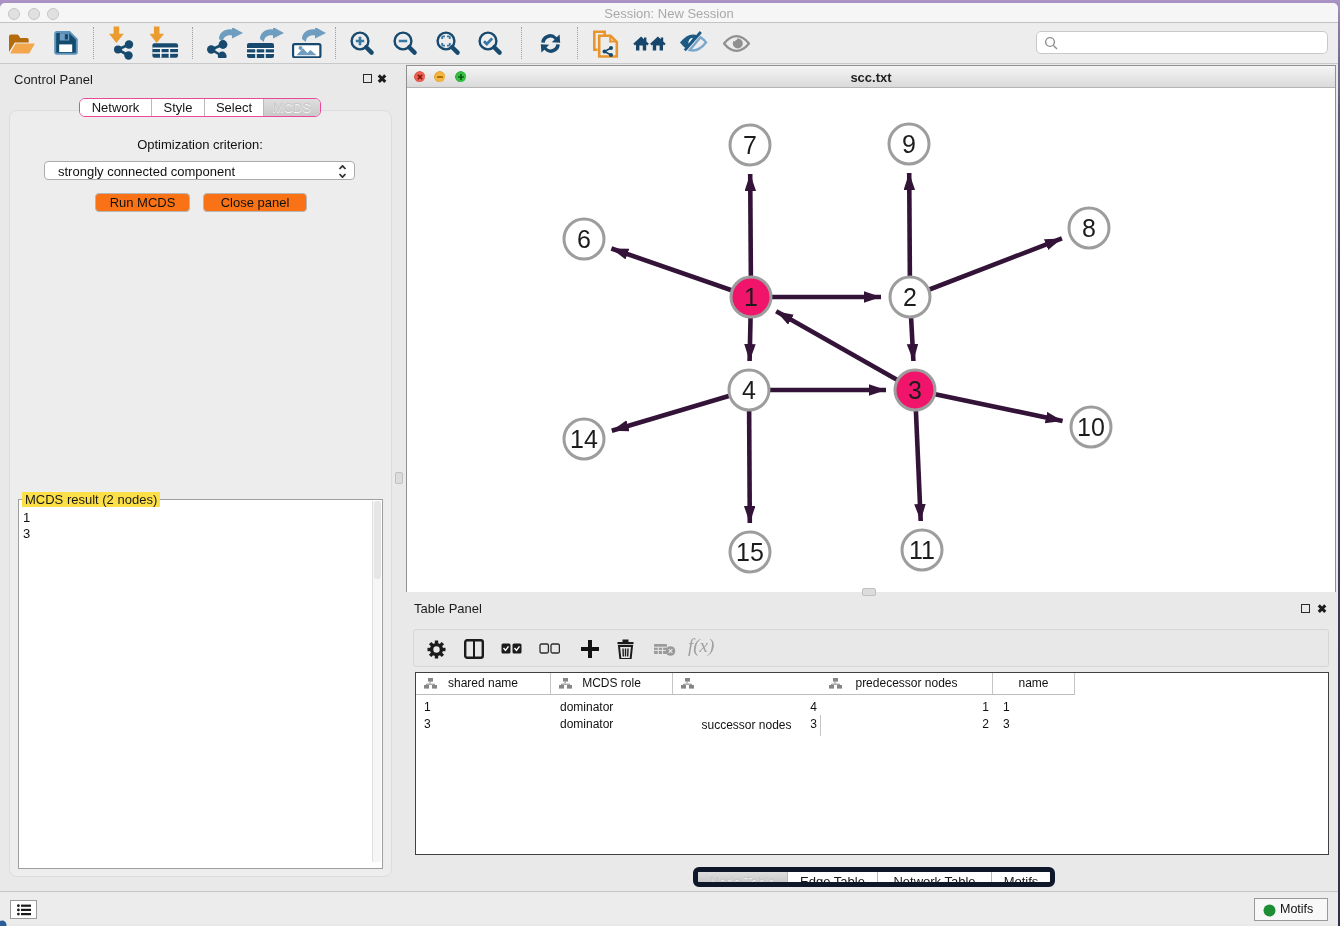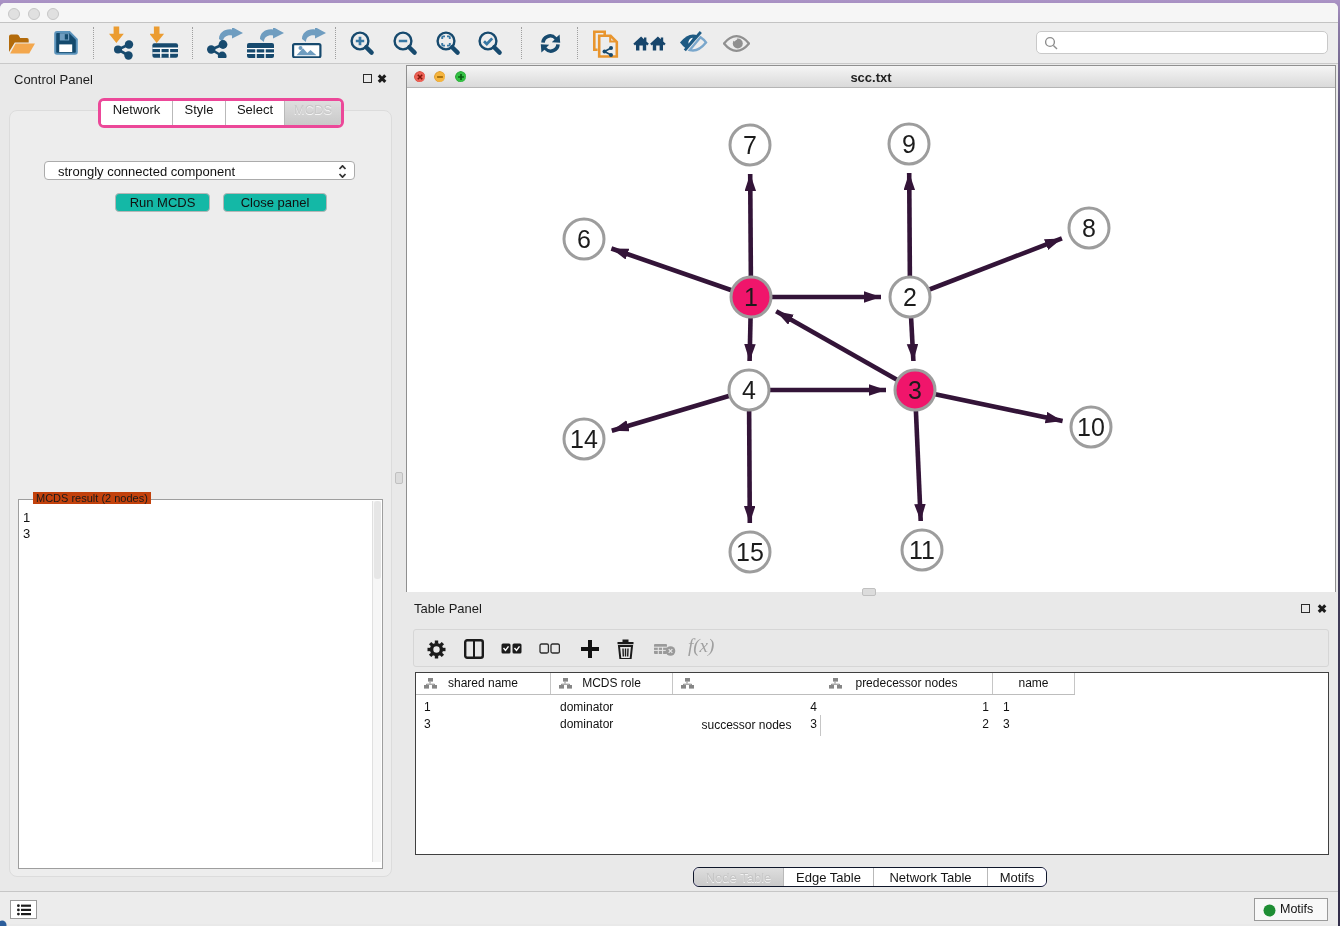--- a/index.html
+++ b/index.html
@@ -19,33 +19,33 @@
 .sep { position:absolute; top:4px; height:32px; width:0;
   border-left:1px dotted #9f9f9f; }
 .ticon { position:absolute; top:0; }
 .search { position:absolute; left:1036px; top:8px; width:292px; height:23px;
   background:#fff; border:1px solid #c9c9c9; border-radius:5px; }
 
 .cp { position:absolute; left:0; top:61px; width:405px; height:827px; background:#e9e9e9; }
 .cp-title { position:absolute; left:14px; top:8px; font-size:13px; color:#1c1c1c; }
 .innerbox { position:absolute; left:9px; top:46px; width:383px; height:767px;
   background:#ededed; border:1px solid #dcdcdc; border-radius:8px; }
-.tabs { position:absolute; left:79px; top:34px; height:30px; display:flex;
-  border:3px solid #ec4899; border-radius:6px; overflow:hidden; background:#fff; z-index:5;margin-left:19px; }
+.tabs { position:absolute; left:79px; top:34px; height:19px; display:flex;
+  border:1px solid #ec4899; border-radius:6px; overflow:hidden; background:#fff; z-index:5; }
 .tab { font-size:13px; color:#151515; text-align:center; line-height:17px;
   border-left:1px solid #b9b9b9; background:#fff; }
 .tab:first-child { border-left:none; }
 .tab.sel { background:linear-gradient(180deg,#dedede,#c9c9c9); color:#c9c9c9;
   text-shadow:0 1px 0 #f5f5f5; }
-.btn { position:absolute; background:#14b8a6; border:1px solid #b6b6b6; border-radius:4px;
-  font-size:13px; color:#111; text-align:center;margin-left:20px; }
+.btn { position:absolute; background:#f97316; border:1px solid #b6b6b6; border-radius:4px;
+  font-size:13px; color:#111; text-align:center; }
 .fieldset { position:absolute; left:18px; top:435px; width:365px; height:370px;
   border:1px solid #9e9e9e; background:#fff; }
-.legend { position:absolute; left:14px; top:-8px; background:#c2410c; padding:0 3px;
-  font-size:11px; color:#1a1a1a; }
+.legend { position:absolute; left:3px; top:-8px; background:#fde047; padding:0 3px;
+  font-size:13px; color:#1a1a1a; }
 .floaticon { position:absolute; width:9px; height:9px; border:1.5px solid #2b2b2b; background:transparent; }
 .xicon { position:absolute; font-size:12px; color:#1c1c1c; font-weight:bold; }
 
 .netwin { position:absolute; left:406px; top:62px; width:930px; height:527px;
   border:1px solid #8f8f8f; border-bottom:none; background:#fff; }
 .nettitle { position:absolute; left:0; top:0; width:100%; height:22px;
   background:linear-gradient(180deg,#f5f5f5,#dadada); border-bottom:1px solid #b5b5b5; }
 .tl2 { position:absolute; top:5px; width:11px; height:11px; border-radius:50%; }
 .nettext { position:absolute; top:4px; width:100%; text-align:center; font-size:13px; font-weight:bold; color:#222; }
 
@@ -53,21 +53,21 @@
 .tp-title { position:absolute; left:8px; top:3px; font-size:13px; color:#1c1c1c; }
 .tptoolbar { position:absolute; left:7px; top:31px; width:916px; height:38px;
   background:#e8e8e8; border:1px solid #d6d6d6; border-radius:3px; }
 .table { position:absolute; left:9px; top:74px; width:914px; height:183px;
   background:#fff; border:1px solid #404040; }
 .th { position:absolute; top:0; height:21px; border-right:1px solid #c6c6c6;
   font-size:12px; color:#111; text-align:center; line-height:21px; background:#fff; }
 .thead-line { position:absolute; left:0; top:21px; width:100%; border-top:1px solid #bdbdbd; }
 .cell { position:absolute; font-size:12px; color:#111; height:16px; line-height:16px; }
 .btabs { position:absolute; left:287px; top:269px; height:20px; display:flex;
-  border:1px solid #0f172a; border-radius:6px; overflow:hidden; background:#c4b5fd; }
+  border:5px solid #0f172a; border-radius:6px; overflow:hidden; background:#c4b5fd; }
 .btab { font-size:13px; color:#151515; text-align:center; line-height:19px; background:#fff;
   border-left:1px solid #b9b9b9; }
 .btab:first-child { border-left:none; }
 .btab.sel { background:linear-gradient(180deg,#dedede,#c9c9c9); color:#c6c6c6;
   text-shadow:0 1px 0 #f3f3f3; }
 
 .status { position:absolute; left:0; top:888px; width:1338px; height:33px;
   background:#ececec; border-top:1px solid #c6c6c6; }
 .membtn { position:absolute; left:1254px; top:6px; width:74px; height:23px;
   background:#f8f8f8; border:1px solid #9a9a9a; font-size:12.5px; color:#111; }
@@ -75,20 +75,21 @@
   background:#fff; border:1px solid #9a9a9a; }
 .grip { position:absolute; background:#dcdcdc; border:1px solid #c0c0c0; border-radius:2px; z-index:10; }
 </style>
 </head>
 <body>
 <div class="win">
 <div class="titlebar">
   <div class="tl" style="left:8px;"></div>
   <div class="tl" style="left:27.5px;"></div>
   <div class="tl" style="left:47px;"></div>
+  <div class="wtitle">Session: New Session</div>
 </div>
 <div class="toolbar">
   <svg class="ticon" style="left:8px;top:9px;" width="28" height="22">
     <path d="M1,20 L1,4.5 Q1,2.5 3,2.5 L8.8,2.5 Q10.2,2.5 10.8,3.6 L12.2,6 L19,6 Q20.7,6 20.7,7.8 L20.7,10.5 L6.8,10.5 L1,20 Z" fill="#b36b0b"></path>
     <path d="M7.6,11.5 L27,11.5 L21.2,21.5 L2.1,21.5 Z" fill="#f3a74d"></path>
   </svg>
   <svg class="ticon" style="left:54px;top:8px;" width="24" height="24">
     <path d="M3,1 H15.5 L22.8,8.3 V21 Q22.8,22.8 21,22.8 H3 Q1.2,22.8 1.2,21 V3 Q1.2,1 3,1 Z" fill="#144a6d" stroke="#5b93bb" stroke-width="2"></path>
     <rect x="5.8" y="2.2" width="9.4" height="7.3" fill="#6f9dc0"></rect>
     <rect x="10.8" y="3.2" width="3.2" height="5.3" fill="#144a6d"></rect>
@@ -203,20 +204,21 @@
   <div class="cp-title">Control Panel</div>
   <div class="floaticon" style="left:363px;top:10px;"></div>
   <div class="xicon" style="left:377px;top:8px;">✖</div>
   <div class="innerbox"></div>
   <div class="tabs">
     <div class="tab" style="width:71px;">Network</div>
     <div class="tab" style="width:53px;">Style</div>
     <div class="tab" style="width:59px;">Select</div>
     <div class="tab sel" style="width:57px;">MCDS</div>
   </div>
+  <div style="position:absolute;left:0;top:73px;width:400px;text-align:center;font-size:13px;color:#111;">Optimization criterion:</div>
   <div style="position:absolute;left:44px;top:97px;width:311px;height:19px;background:#fff;border:1px solid #ababab;border-radius:4px;">
     <span style="position:absolute;left:13px;top:2px;font-size:13px;color:#111;">strongly connected component</span>
     <svg style="position:absolute;right:7px;top:3px;" width="9" height="13">
       <path d="M1.5,4 L4.5,0.8 L7.5,4" fill="none" stroke="#333" stroke-width="1.7"></path>
       <path d="M1.5,9 L4.5,12.2 L7.5,9" fill="none" stroke="#333" stroke-width="1.7"></path>
     </svg>
   </div>
   <div class="btn" style="left:95px;top:129px;width:95px;height:19px;line-height:18px;">Run MCDS</div>
   <div class="btn" style="left:203px;top:129px;width:104px;height:19px;line-height:18px;">Close panel</div>
   <div class="fieldset">

